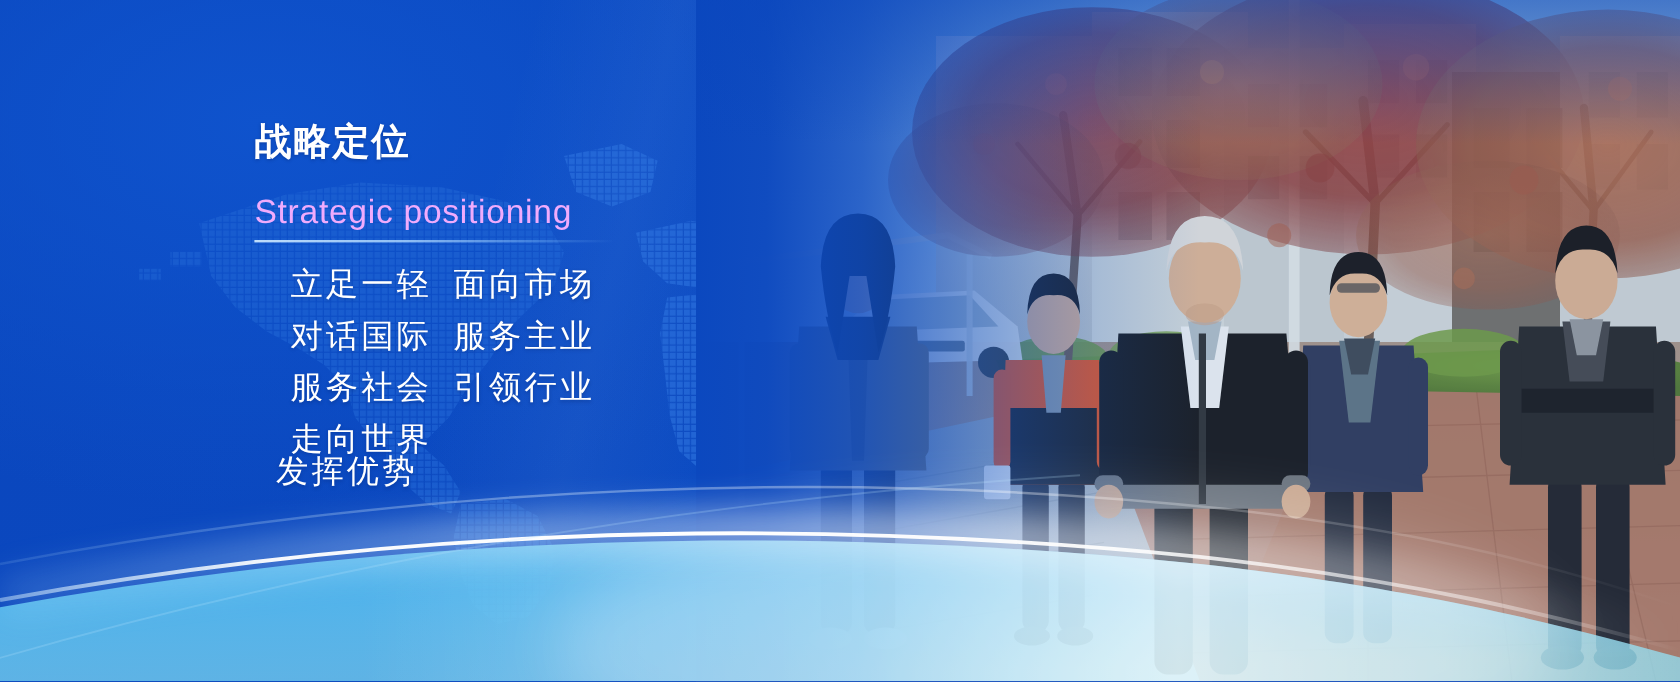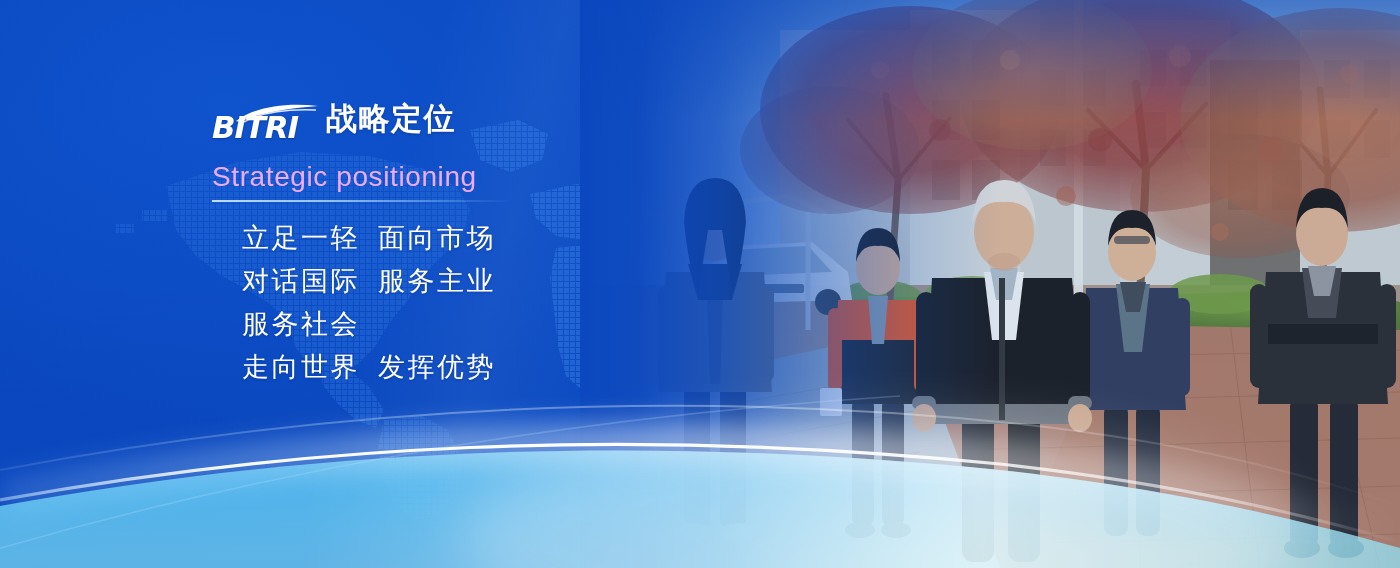--- a/index.html
+++ b/index.html
@@ -97,21 +97,21 @@
   .slogans{margin-top:22px;}
   .slogan-row{
     display:flex;
     font-family:"DejaVu Sans","Liberation Sans",sans-serif;
     font-size:27px; font-weight:400; color:#ffffff;
     letter-spacing:2.5px;
     line-height:1;
     margin-bottom:16px;
     text-shadow:0 1px 3px rgba(0,25,80,.28);
   }
-  .slogan-row:last-child{margin-bottom:0;}
+  .slogan-row:last-child{margin-bottom:0;flex-direction:column;}
   .slogan-a{width:148px;text-align:right;}
   .slogan-b{margin-left:18px;}
 </style>
 </head>
 <body>
 
 <div class="banner">
 
   <div class="bg-base"></div>
   <div class="bg-sheen"></div>
@@ -450,47 +450,39 @@
         <rect x="300" y="430" width="1100" height="138" fill="url(#haze)"></rect>
       </g>
 
       <ellipse cx="880" cy="540" rx="420" ry="120" fill="#ffffff" opacity="0.22" style="filter:blur(26px)"></ellipse>
     </svg>
   </div>
 
   <div class="content">
 
     <div class="headline">
-      <div class="logo">
-        <div class="logo-swoosh">
-          <svg viewBox="0 0 86 20" aria-hidden="true">
-            <path d="M2 18 C 20 4, 52 -1, 84 3 C 56 5, 24 10, 6 19 Z" fill="#ffffff"></path>
-            <path d="M10 19 C 28 9, 56 6, 82 7" stroke="#ffffff" stroke-width="1.6" fill="none" opacity="0.85"></path>
-          </svg>
-        </div>
-        <div class="logo-text">BITRI</div>
-      </div>
       <div class="cn-title">战略定位</div>
     </div>
 
     <div class="en-sub">Strategic positioning</div>
 
     <div class="divider"></div>
 
     <div class="slogans">
       <div class="slogan-row">
         <span class="slogan-a">立足一轻</span>
         <span class="slogan-b">面向市场</span>
       </div>
       <div class="slogan-row">
         <span class="slogan-a">对话国际</span>
         <span class="slogan-b">服务主业</span>
       </div>
       <div class="slogan-row">
         <span class="slogan-a">服务社会</span>
+        <span class="slogan-b">引领行业</span>
       </div>
       <div class="slogan-row">
         <span class="slogan-a">走向世界</span>
         <span class="slogan-b">发挥优势</span>
       </div>
     </div>
 
   </div>
 
 </div>

